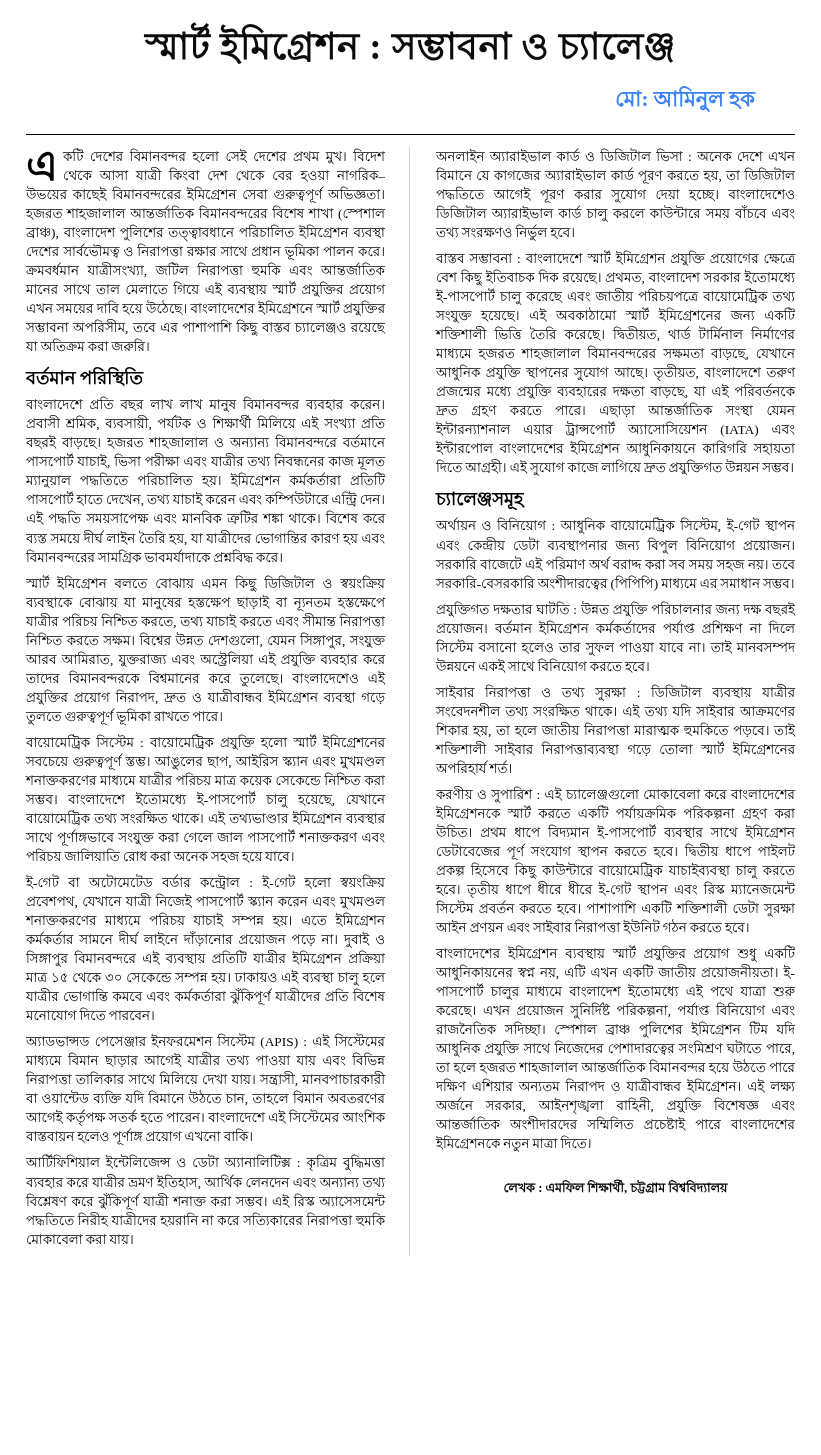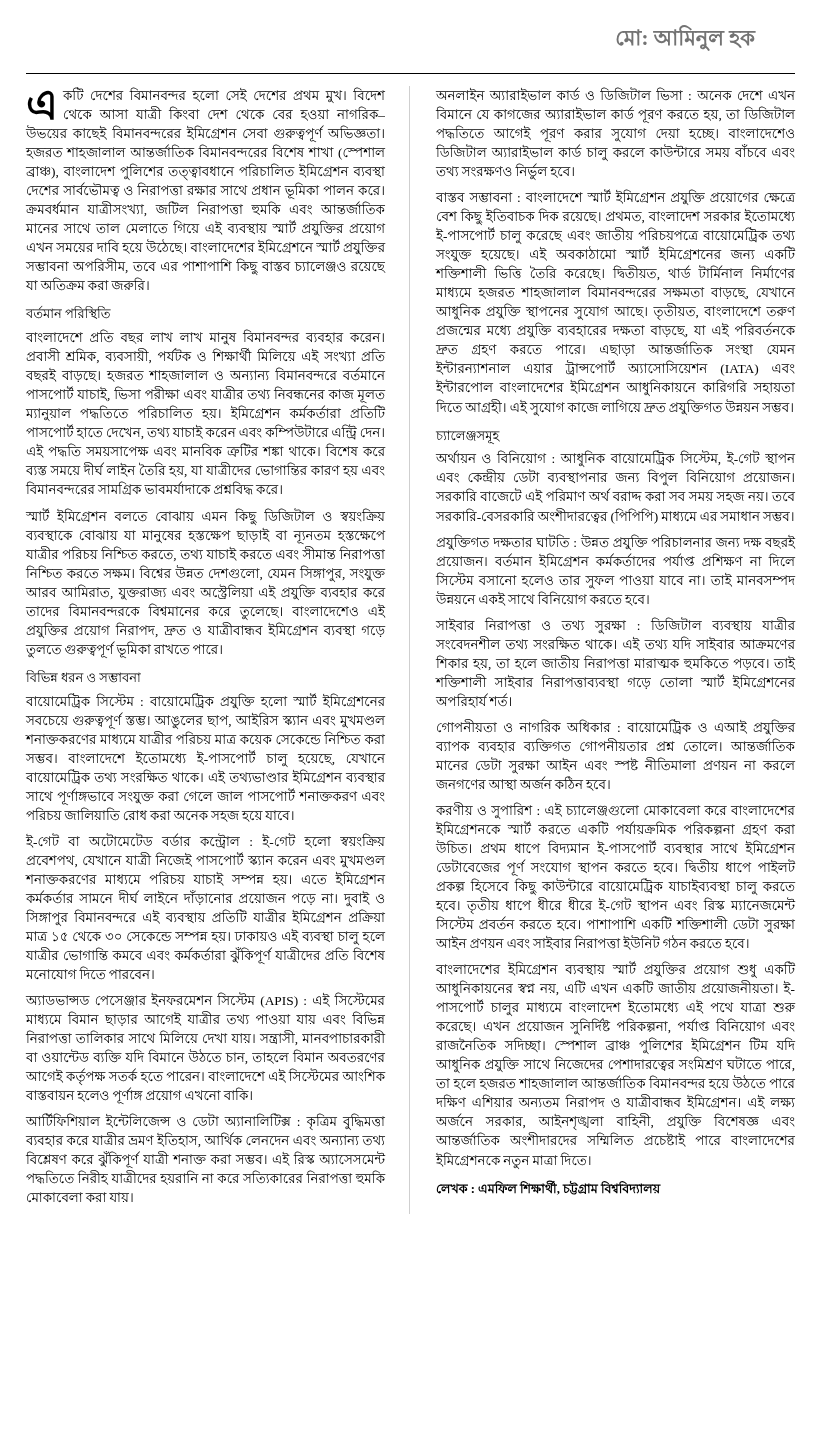--- a/index.html
+++ b/index.html
@@ -28,21 +28,21 @@
     line-height: 1.15;
     letter-spacing: 0.5px;
     margin: 4px 0 14px 0;
     color: #0b0b0b;
   }
   .byline {
     text-align: right;
     font-weight: bold;
     font-size: 21px;
     margin: 0 40px 16px 0;
-    color: #737373;
+    color: #3b82f6;
   }
   .rule {
     border: 0;
     border-top: 1px solid #000;
     margin: 0 0 12px 0;
   }
   .columns {
     display: flex;
     gap: 26px;
     align-items: flex-start;
@@ -72,59 +72,59 @@
   }
   .dropcap {
     float: left;
     font-size: 42px;
     line-height: 0.84;
     font-weight: bold;
     padding: 2px 5px 0 0;
     font-family: "Liberation Serif", "DejaVu Serif", serif;
   }
   h3.sect {
-    font-size: 13px;
-    font-weight: normal;
+    font-size: 18px;
+    font-weight: bold;
     margin: 11px 0 5px 0;
     line-height: 1.3;
   }
   .run-in {
     font-weight: normal;
   }
   .author-foot {
-    text-align: left;
+    text-align: center;
     font-size: 12.6px;
     font-weight: bold;
-    margin-top: 10px;
+    margin-top: 26px;
     border-top: 0;
   }
   .author-foot .lbl {
     font-weight: bold;
   }
 </style>
 </head>
 <body>
 
 <div class="page">
 
+  <h1 class="headline">স্মার্ট ইমিগ্রেশন : সম্ভাবনা ও চ্যালেঞ্জ</h1>
   <div class="byline">মো: আমিনুল হক</div>
   <hr class="rule">
 
   <div class="columns">
 
     <div class="col left">
 
       <p class="dropcap-para first"><span class="dropcap">এ</span><span>কটি দেশের বিমানবন্দর হলো সেই দেশের প্রথম মুখ। বিদেশ থেকে আসা যাত্রী কিংবা দেশ থেকে বের হওয়া নাগরিক– উভয়ের কাছেই বিমানবন্দরের ইমিগ্রেশন সেবা গুরুত্বপূর্ণ অভিজ্ঞতা। হজরত শাহজালাল আন্তর্জাতিক বিমানবন্দরের বিশেষ শাখা (স্পেশাল ব্রাঞ্চ), বাংলাদেশ পুলিশের তত্ত্বাবধানে পরিচালিত ইমিগ্রেশন ব্যবস্থা দেশের সার্বভৌমত্ব ও নিরাপত্তা রক্ষার সাথে প্রধান ভূমিকা পালন করে। ক্রমবর্ধমান যাত্রীসংখ্যা, জটিল নিরাপত্তা হুমকি এবং আন্তর্জাতিক মানের সাথে তাল মেলাতে গিয়ে এই ব্যবস্থায় স্মার্ট প্রযুক্তির প্রয়োগ এখন সময়ের দাবি হয়ে উঠেছে। বাংলাদেশের ইমিগ্রেশনে স্মার্ট প্রযুক্তির সম্ভাবনা অপরিসীম, তবে এর পাশাপাশি কিছু বাস্তব চ্যালেঞ্জও রয়েছে যা অতিক্রম করা জরুরি।</span></p>
 
       <h3 class="sect">বর্তমান পরিস্থিতি</h3>
       <p>বাংলাদেশে প্রতি বছর লাখ লাখ মানুষ বিমানবন্দর ব্যবহার করেন। প্রবাসী শ্রমিক, ব্যবসায়ী, পর্যটক ও শিক্ষার্থী মিলিয়ে এই সংখ্যা প্রতি বছরই বাড়ছে। হজরত শাহজালাল ও অন্যান্য বিমানবন্দরে বর্তমানে পাসপোর্ট যাচাই, ভিসা পরীক্ষা এবং যাত্রীর তথ্য নিবন্ধনের কাজ মূলত ম্যানুয়াল পদ্ধতিতে পরিচালিত হয়। ইমিগ্রেশন কর্মকর্তারা প্রতিটি পাসপোর্ট হাতে দেখেন, তথ্য যাচাই করেন এবং কম্পিউটারে এন্ট্রি দেন। এই পদ্ধতি সময়সাপেক্ষ এবং মানবিক ত্রুটির শঙ্কা থাকে। বিশেষ করে ব্যস্ত সময়ে দীর্ঘ লাইন তৈরি হয়, যা যাত্রীদের ভোগান্তির কারণ হয় এবং বিমানবন্দরের সামগ্রিক ভাবমর্যাদাকে প্রশ্নবিদ্ধ করে।</p>
 
       <p>স্মার্ট ইমিগ্রেশন বলতে বোঝায় এমন কিছু ডিজিটাল ও স্বয়ংক্রিয় ব্যবস্থাকে বোঝায় যা মানুষের হস্তক্ষেপ ছাড়াই বা ন্যূনতম হস্তক্ষেপে যাত্রীর পরিচয় নিশ্চিত করতে, তথ্য যাচাই করতে এবং সীমান্ত নিরাপত্তা নিশ্চিত করতে সক্ষম। বিশ্বের উন্নত দেশগুলো, যেমন সিঙ্গাপুর, সংযুক্ত আরব আমিরাত, যুক্তরাজ্য এবং অস্ট্রেলিয়া এই প্রযুক্তি ব্যবহার করে তাদের বিমানবন্দরকে বিশ্বমানের করে তুলেছে। বাংলাদেশেও এই প্রযুক্তির প্রয়োগ নিরাপদ, দ্রুত ও যাত্রীবান্ধব ইমিগ্রেশন ব্যবস্থা গড়ে তুলতে গুরুত্বপূর্ণ ভূমিকা রাখতে পারে।</p>
 
-      <h3 class="sect">বিভিন্ন ধরন ও সম্ভাবনা</h3>
 
       <p><span class="run-in">বায়োমেট্রিক সিস্টেম :</span><span> বায়োমেট্রিক প্রযুক্তি হলো স্মার্ট ইমিগ্রেশনের সবচেয়ে গুরুত্বপূর্ণ স্তম্ভ। আঙুলের ছাপ, আইরিস স্ক্যান এবং মুখমণ্ডল শনাক্তকরণের মাধ্যমে যাত্রীর পরিচয় মাত্র কয়েক সেকেন্ডে নিশ্চিত করা সম্ভব। বাংলাদেশে ইতোমধ্যে ই-পাসপোর্ট চালু হয়েছে, যেখানে বায়োমেট্রিক তথ্য সংরক্ষিত থাকে। এই তথ্যভাণ্ডার ইমিগ্রেশন ব্যবস্থার সাথে পূর্ণাঙ্গভাবে সংযুক্ত করা গেলে জাল পাসপোর্ট শনাক্তকরণ এবং পরিচয় জালিয়াতি রোধ করা অনেক সহজ হয়ে যাবে।</span></p>
 
       <p><span class="run-in">ই-গেট বা অটোমেটেড বর্ডার কন্ট্রোল :</span><span> ই-গেট হলো স্বয়ংক্রিয় প্রবেশপথ, যেখানে যাত্রী নিজেই পাসপোর্ট স্ক্যান করেন এবং মুখমণ্ডল শনাক্তকরণের মাধ্যমে পরিচয় যাচাই সম্পন্ন হয়। এতে ইমিগ্রেশন কর্মকর্তার সামনে দীর্ঘ লাইনে দাঁড়ানোর প্রয়োজন পড়ে না। দুবাই ও সিঙ্গাপুর বিমানবন্দরে এই ব্যবস্থায় প্রতিটি যাত্রীর ইমিগ্রেশন প্রক্রিয়া মাত্র ১৫ থেকে ৩০ সেকেন্ডে সম্পন্ন হয়। ঢাকায়ও এই ব্যবস্থা চালু হলে যাত্রীর ভোগান্তি কমবে এবং কর্মকর্তারা ঝুঁকিপূর্ণ যাত্রীদের প্রতি বিশেষ মনোযোগ দিতে পারবেন।</span></p>
 
       <p><span class="run-in">অ্যাডভান্সড পেসেঞ্জার ইনফরমেশন সিস্টেম (APIS) :</span><span> এই সিস্টেমের মাধ্যমে বিমান ছাড়ার আগেই যাত্রীর তথ্য পাওয়া যায় এবং বিভিন্ন নিরাপত্তা তালিকার সাথে মিলিয়ে দেখা যায়। সন্ত্রাসী, মানবপাচারকারী বা ওয়ান্টেড ব্যক্তি যদি বিমানে উঠতে চান, তাহলে বিমান অবতরণের আগেই কর্তৃপক্ষ সতর্ক হতে পারেন। বাংলাদেশে এই সিস্টেমের আংশিক বাস্তবায়ন হলেও পূর্ণাঙ্গ প্রয়োগ এখনো বাকি।</span></p>
 
       <p><span class="run-in">আর্টিফিশিয়াল ইন্টেলিজেন্স ও ডেটা অ্যানালিটিক্স :</span><span> কৃত্রিম বুদ্ধিমত্তা ব্যবহার করে যাত্রীর ভ্রমণ ইতিহাস, আর্থিক লেনদেন এবং অন্যান্য তথ্য বিশ্লেষণ করে ঝুঁকিপূর্ণ যাত্রী শনাক্ত করা সম্ভব। এই রিস্ক অ্যাসেসমেন্ট পদ্ধতিতে নিরীহ যাত্রীদের হয়রানি না করে সত্যিকারের নিরাপত্তা হুমকি মোকাবেলা করা যায়।</span></p>
 
     </div>
@@ -137,21 +137,20 @@
 
       <h3 class="sect">চ্যালেঞ্জসমূহ</h3>
 
       <p><span class="run-in">অর্থায়ন ও বিনিয়োগ :</span><span> আধুনিক বায়োমেট্রিক সিস্টেম, ই-গেট স্থাপন এবং কেন্দ্রীয় ডেটা ব্যবস্থাপনার জন্য বিপুল বিনিয়োগ প্রয়োজন। সরকারি বাজেটে এই পরিমাণ অর্থ বরাদ্দ করা সব সময় সহজ নয়। তবে সরকারি-বেসরকারি অংশীদারত্বের (পিপিপি) মাধ্যমে এর সমাধান সম্ভব।</span></p>
 
       <p><span class="run-in">প্রযুক্তিগত দক্ষতার ঘাটতি :</span><span> উন্নত প্রযুক্তি পরিচালনার জন্য দক্ষ বছরই প্রয়োজন। বর্তমান ইমিগ্রেশন কর্মকর্তাদের পর্যাপ্ত প্রশিক্ষণ না দিলে সিস্টেম বসানো হলেও তার সুফল পাওয়া যাবে না। তাই মানবসম্পদ উন্নয়নে একই সাথে বিনিয়োগ করতে হবে।</span></p>
 
       <p><span class="run-in">সাইবার নিরাপত্তা ও তথ্য সুরক্ষা :</span><span> ডিজিটাল ব্যবস্থায় যাত্রীর সংবেদনশীল তথ্য সংরক্ষিত থাকে। এই তথ্য যদি সাইবার আক্রমণের শিকার হয়, তা হলে জাতীয় নিরাপত্তা মারাত্মক হুমকিতে পড়বে। তাই শক্তিশালী সাইবার নিরাপত্তাব্যবস্থা গড়ে তোলা স্মার্ট ইমিগ্রেশনের অপরিহার্য শর্ত।</span></p>
 
 
-      <p><span class="run-in">গোপনীয়তা ও নাগরিক অধিকার :</span><span> বায়োমেট্রিক ও এআই প্রযুক্তির ব্যাপক ব্যবহার ব্যক্তিগত গোপনীয়তার প্রশ্ন তোলে। আন্তর্জাতিক মানের ডেটা সুরক্ষা আইন এবং স্পষ্ট নীতিমালা প্রণয়ন না করলে জনগণের আস্থা অর্জন কঠিন হবে।</span></p>
 
       <p><span class="run-in">করণীয় ও সুপারিশ :</span><span> এই চ্যালেঞ্জগুলো মোকাবেলা করে বাংলাদেশের ইমিগ্রেশনকে স্মার্ট করতে একটি পর্যায়ক্রমিক পরিকল্পনা গ্রহণ করা উচিত। প্রথম ধাপে বিদ্যমান ই-পাসপোর্ট ব্যবস্থার সাথে ইমিগ্রেশন ডেটাবেজের পূর্ণ সংযোগ স্থাপন করতে হবে। দ্বিতীয় ধাপে পাইলট প্রকল্প হিসেবে কিছু কাউন্টারে বায়োমেট্রিক যাচাইব্যবস্থা চালু করতে হবে। তৃতীয় ধাপে ধীরে ধীরে ই-গেট স্থাপন এবং রিস্ক ম্যানেজমেন্ট সিস্টেম প্রবর্তন করতে হবে। পাশাপাশি একটি শক্তিশালী ডেটা সুরক্ষা আইন প্রণয়ন এবং সাইবার নিরাপত্তা ইউনিট গঠন করতে হবে।</span></p>
 
       <p>বাংলাদেশের ইমিগ্রেশন ব্যবস্থায় স্মার্ট প্রযুক্তির প্রয়োগ শুধু একটি আধুনিকায়নের স্বপ্ন নয়, এটি এখন একটি জাতীয় প্রয়োজনীয়তা। ই-পাসপোর্ট চালুর মাধ্যমে বাংলাদেশ ইতোমধ্যে এই পথে যাত্রা শুরু করেছে। এখন প্রয়োজন সুনির্দিষ্ট পরিকল্পনা, পর্যাপ্ত বিনিয়োগ এবং রাজনৈতিক সদিচ্ছা। স্পেশাল ব্রাঞ্চ পুলিশের ইমিগ্রেশন টিম যদি আধুনিক প্রযুক্তি সাথে নিজেদের পেশাদারত্বের সংমিশ্রণ ঘটাতে পারে, তা হলে হজরত শাহজালাল আন্তর্জাতিক বিমানবন্দর হয়ে উঠতে পারে দক্ষিণ এশিয়ার অন্যতম নিরাপদ ও যাত্রীবান্ধব ইমিগ্রেশন। এই লক্ষ্য অর্জনে সরকার, আইনশৃঙ্খলা বাহিনী, প্রযুক্তি বিশেষজ্ঞ এবং আন্তর্জাতিক অংশীদারদের সম্মিলিত প্রচেষ্টাই পারে বাংলাদেশের ইমিগ্রেশনকে নতুন মাত্রা দিতে।</p>
 
       <div class="author-foot"><span class="lbl">লেখক :</span><span> এমফিল শিক্ষার্থী, চট্টগ্রাম বিশ্ববিদ্যালয়</span></div>
 
     </div>
 
   </div>

